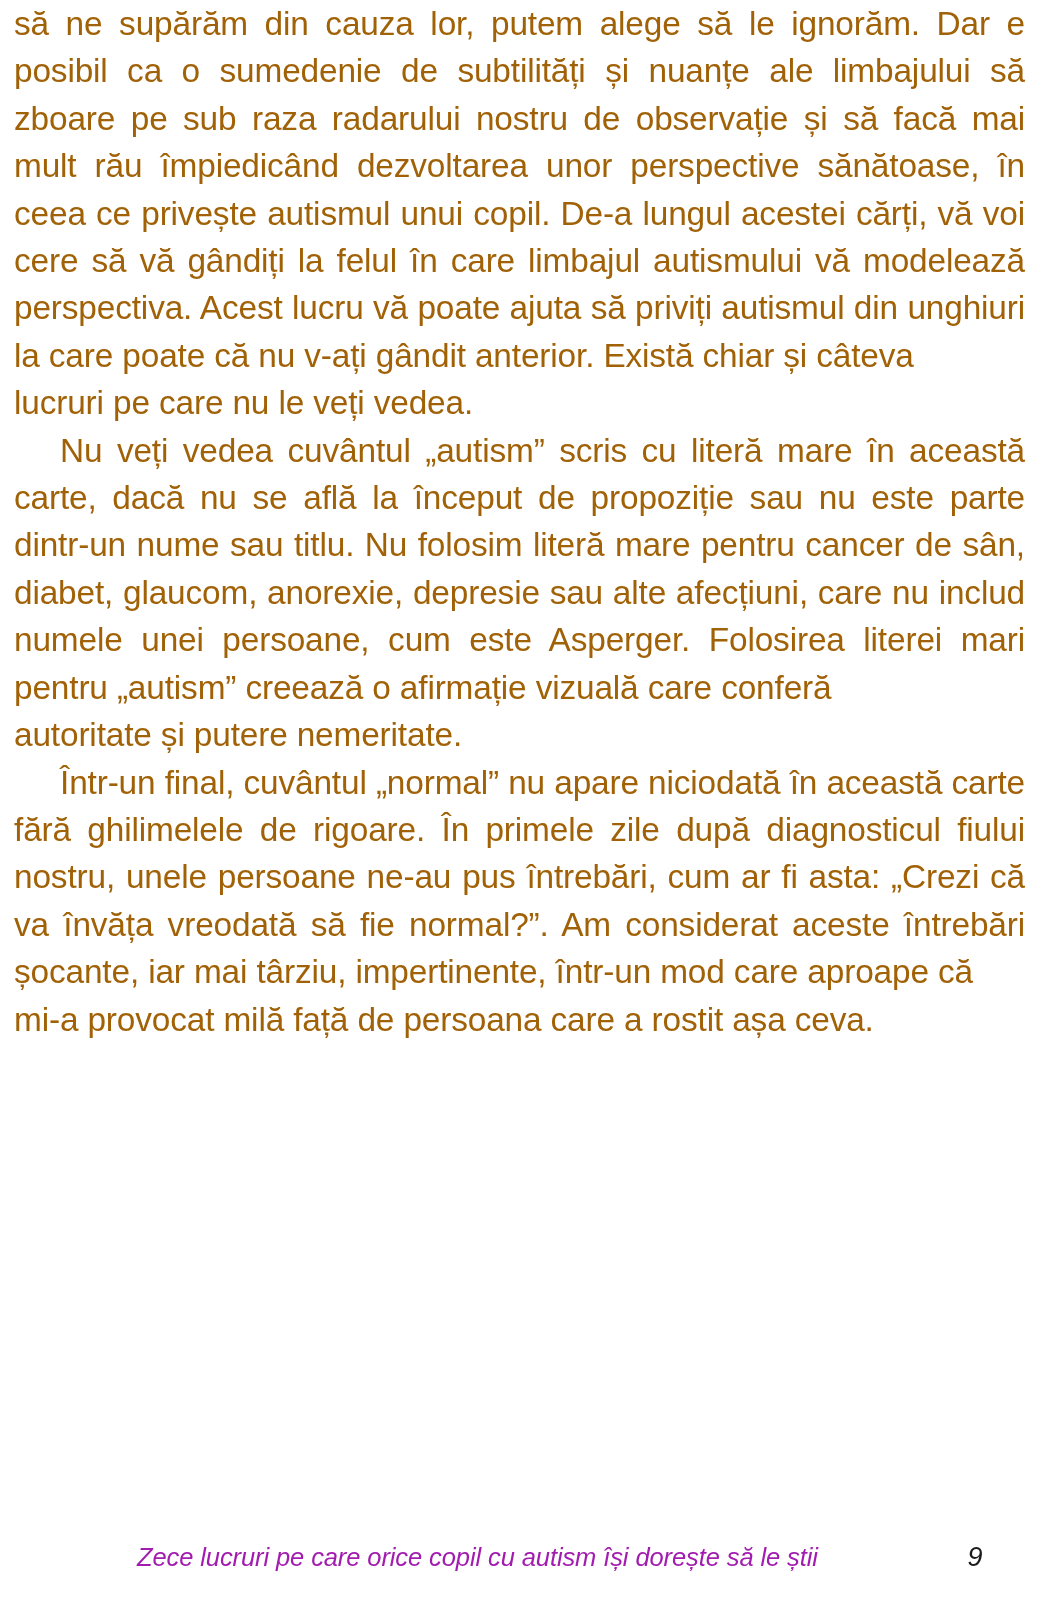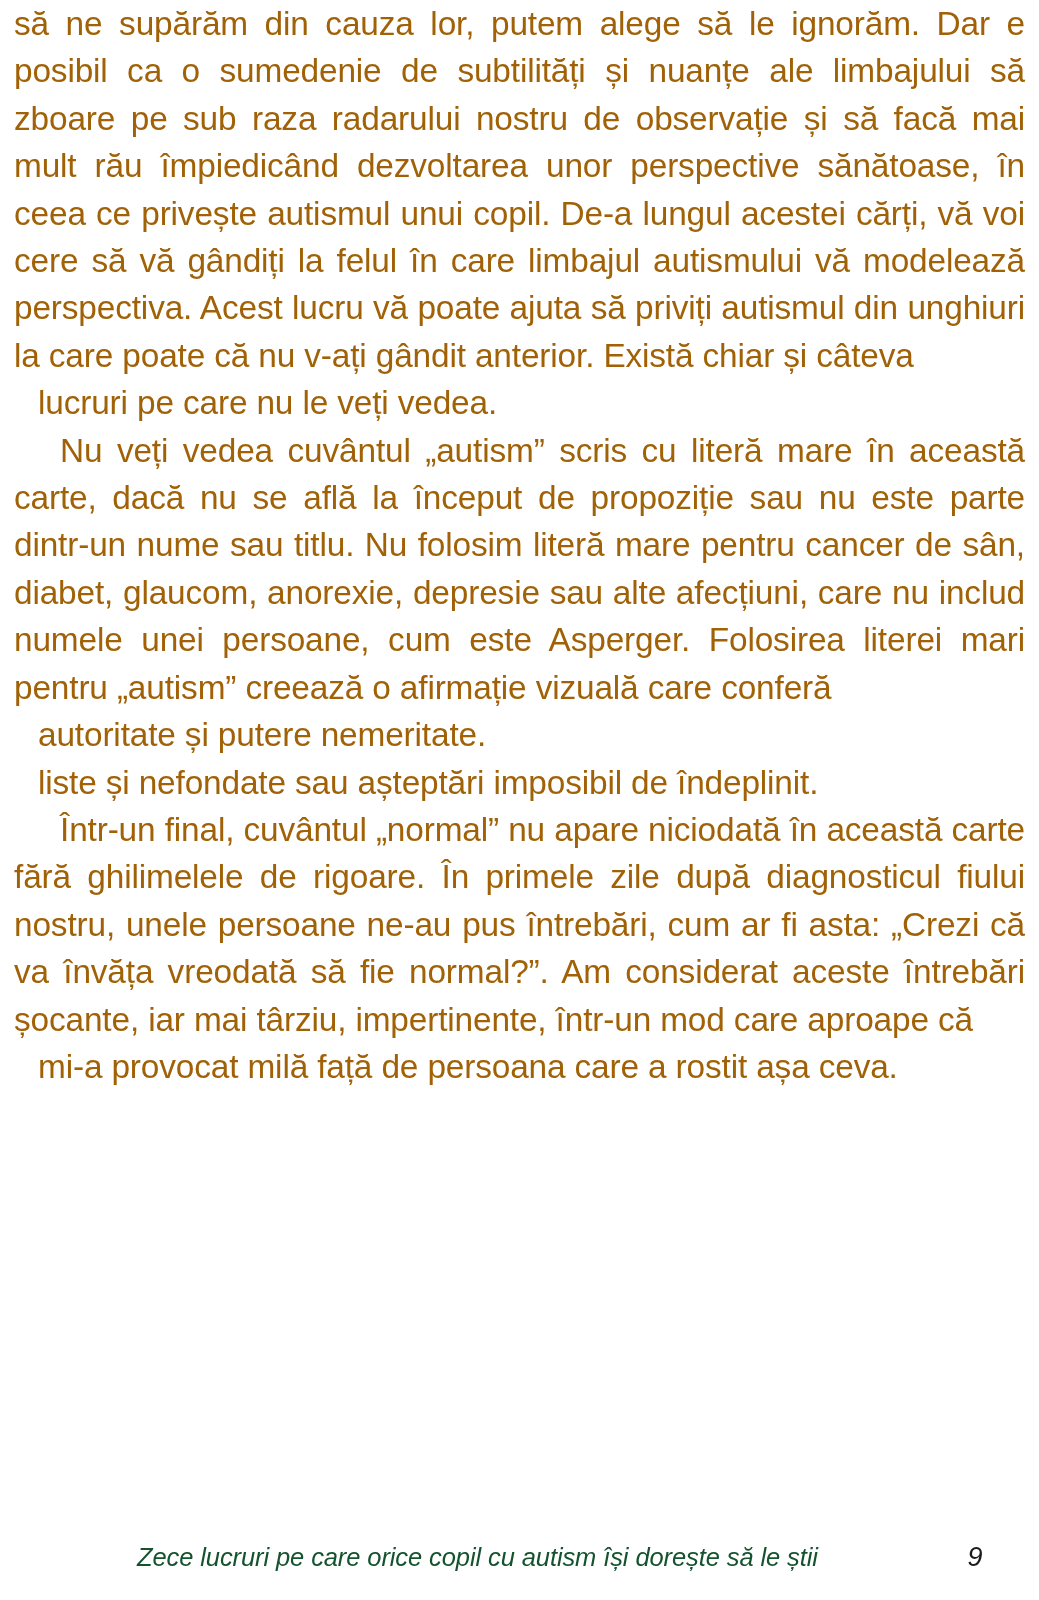--- a/index.html
+++ b/index.html
@@ -48,40 +48,39 @@
   
   .para.indented {
     text-indent: 46px;
   }
 
   
   .para > .last-line {
     display: block;
     text-align: left;
     text-indent: 0;
-    margin-left: 24px;
   }
 
   .footer {
     position: absolute;
     left: 0;
     top: 1540px;
     width: 1039px;
     height: 50px;
   }
 
   .footer-title {
     position: absolute;
     left: 137px;
     top: 0;
     font-size: 25.5px;
     line-height: 34px;
     font-style: italic;
     letter-spacing: -0.1px;
-    color: #14532d;
+    color: #a21caf;
     white-space: nowrap;
   }
 
   .footer-pageno {
     position: absolute;
     left: 955px;
     top: 0;
     width: 40px;
     text-align: center;
     font-size: 27px;
@@ -94,21 +93,21 @@
 <body>
 
 <div class="page">
 
   <div class="text-block">
 
     <p class="para continued"><span>să ne supărăm din cauza lor, putem alege să le ignorăm. Dar e posibil ca o sumedenie de subtilități și nuanțe ale limbajului să zboare pe sub raza radarului nostru de observație și să facă mai mult rău împiedicând dezvoltarea unor perspective sănătoase, în ceea ce privește autismul unui copil. De-a lungul acestei cărți, vă voi cere să vă gândiți la felul în care limbajul autismului vă modelează perspectiva. Acest lucru vă poate ajuta să priviți autismul din unghiuri la care poate că nu v-ați gândit anterior. Există chiar și câteva</span><span class="last-line">lucruri pe care nu le veți vedea.</span></p>
 
     <p class="para indented"><span>Nu veți vedea cuvântul „autism” scris cu literă mare în această carte, dacă nu se află la început de propoziție sau nu este parte dintr-un nume sau titlu. Nu folosim literă mare pentru cancer de sân, diabet, glaucom, anorexie, depresie sau alte afecțiuni, care nu includ numele unei persoane, cum este Asperger. Folosirea literei mari pentru „autism” creează o afirmație vizuală care conferă</span><span class="last-line">autoritate și putere nemeritate.</span></p>
 
-    <p class="para indented"><span class="last-line">liste și nefondate sau așteptări imposibil de îndeplinit.</span></p>
+    <p class="para indented"></p>
 
     <p class="para indented"><span>Într-un final, cuvântul „normal” nu apare niciodată în această carte fără ghilimelele de rigoare. În primele zile după diagnosticul fiului nostru, unele persoane ne-au pus întrebări, cum ar fi asta: „Crezi că va învăța vreodată să fie normal?”. Am considerat aceste întrebări șocante, iar mai târziu, impertinente, într-un mod care aproape că</span><span class="last-line">mi-a provocat milă față de persoana care a rostit așa ceva.</span></p>
 
   </div>
 
   <div class="footer">
     <div class="footer-title">Zece lucruri pe care orice copil cu autism își dorește să le știi</div>
     <div class="footer-pageno">9</div>
   </div>
 

